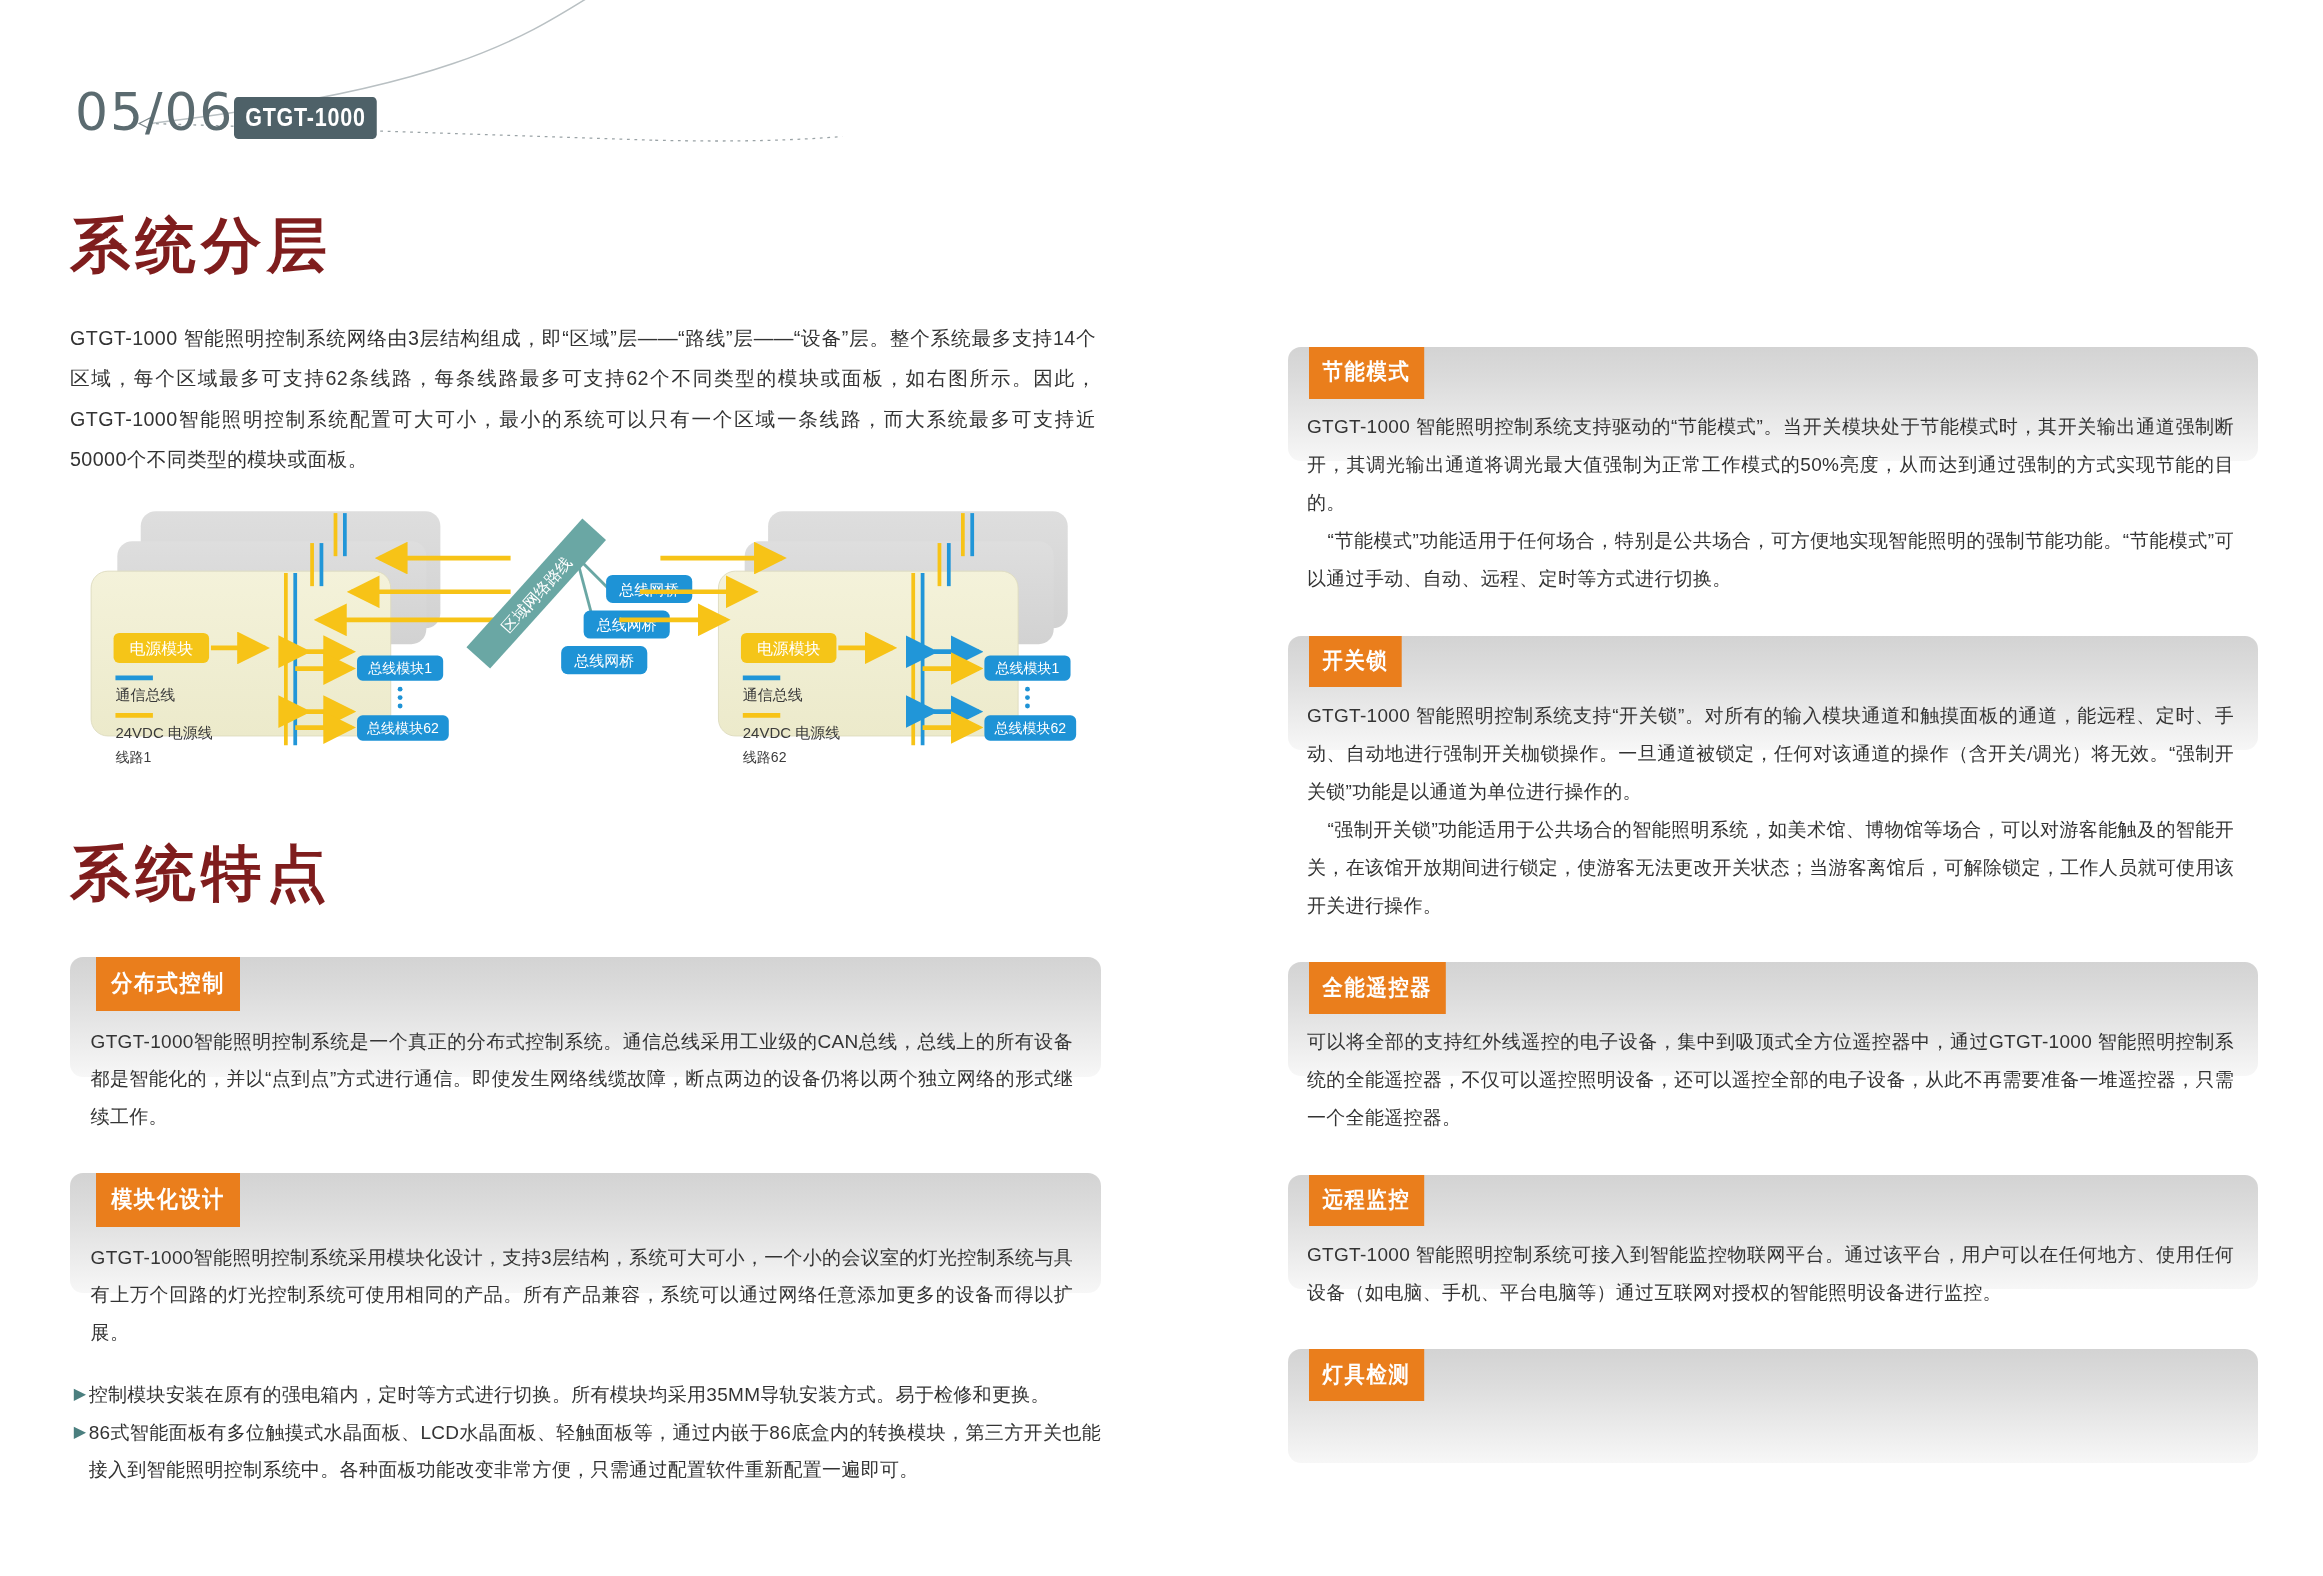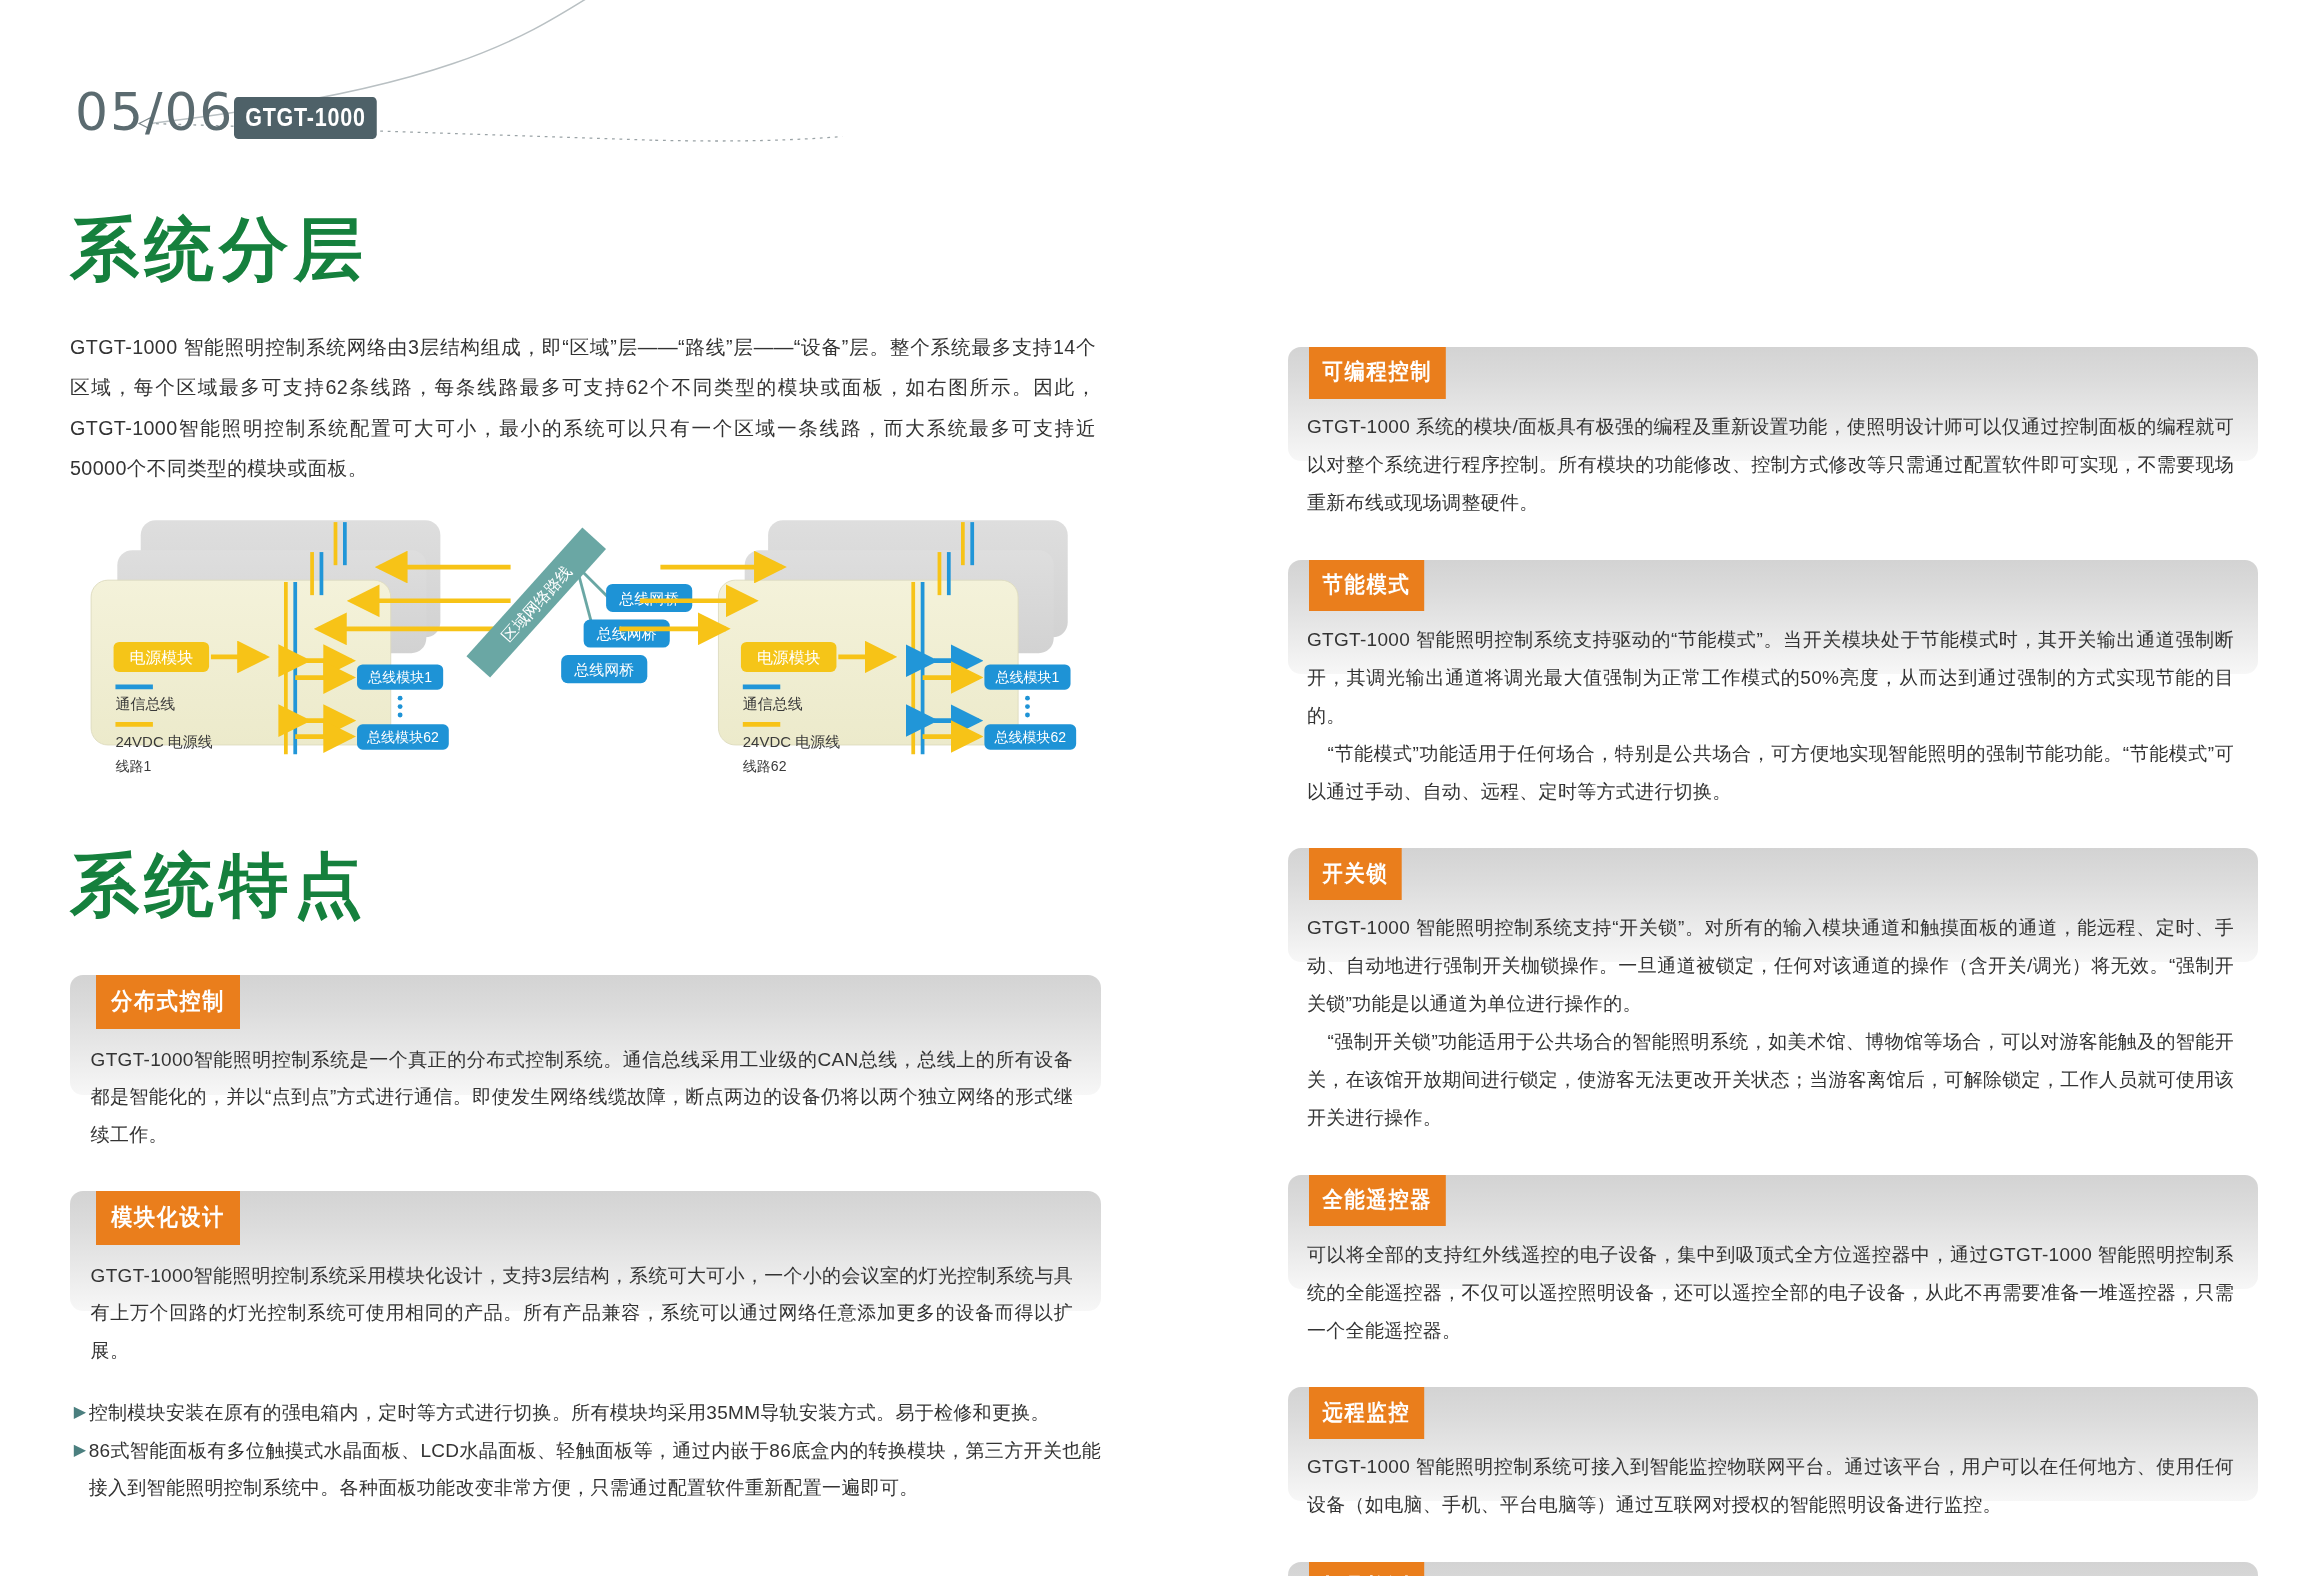--- a/index.html
+++ b/index.html
@@ -25,21 +25,21 @@
     font-weight:700; transform:scaleX(0.86); transform-origin:left center;
   }
   #header-curve { position:absolute; left:0; top:0; width:843px; height:187px; }
 
   
   #col-left  { position:absolute; left:70px;  top:215px; width:1031px; }
   #col-right { position:absolute; left:1288px; top:347px; width:970px; }
 
   
   .big-title {
-    font-size:69px; font-weight:900; color:#15803d; letter-spacing:5.6px;
+    font-size:60px; font-weight:900; color:#7f1d1d; letter-spacing:5.6px;
     line-height:1.0; font-family:"DejaVu Sans",sans-serif;
   }
 
   
   .intro {
     margin-top:43px; width:1026px;
     font-size:19.7px; line-height:2.05; color:#333; text-align:justify;
     letter-spacing:0.4px;
   }
 
@@ -242,27 +242,20 @@
           <span class="mark">▶</span>
           <span class="txt">86式智能面板有多位触摸式水晶面板、LCD水晶面板、轻触面板等，通过内嵌于86底盒内的转换模块，第三方开关也能接入到智能照明控制系统中。各种面板功能改变非常方便，只需通过配置软件重新配置一遍即可。</span>
         </div>
       </div>
     </div>
   </div>
 </div>
 
 <div id="col-right">
 
-  <div class="card right-card">
-    <div class="card-bg" style="height:114px;"></div>
-    <div class="card-tag">可编程控制</div>
-    <div class="card-body">
-      <p>GTGT-1000 系统的模块/面板具有极强的编程及重新设置功能，使照明设计师可以仅通过控制面板的编程就可以对整个系统进行程序控制。所有模块的功能修改、控制方式修改等只需通过配置软件即可实现，不需要现场重新布线或现场调整硬件。</p>
-    </div>
-  </div>
 
   <div class="card right-card">
     <div class="card-bg" style="height:114px;"></div>
     <div class="card-tag">节能模式</div>
     <div class="card-body">
       <p>GTGT-1000 智能照明控制系统支持驱动的“节能模式”。当开关模块处于节能模式时，其开关输出通道强制断开，其调光输出通道将调光最大值强制为正常工作模式的50%亮度，从而达到通过强制的方式实现节能的目的。</p>
       <p class="ind">“节能模式”功能适用于任何场合，特别是公共场合，可方便地实现智能照明的强制节能功能。“节能模式”可以通过手动、自动、远程、定时等方式进行切换。</p>
     </div>
   </div>
 

